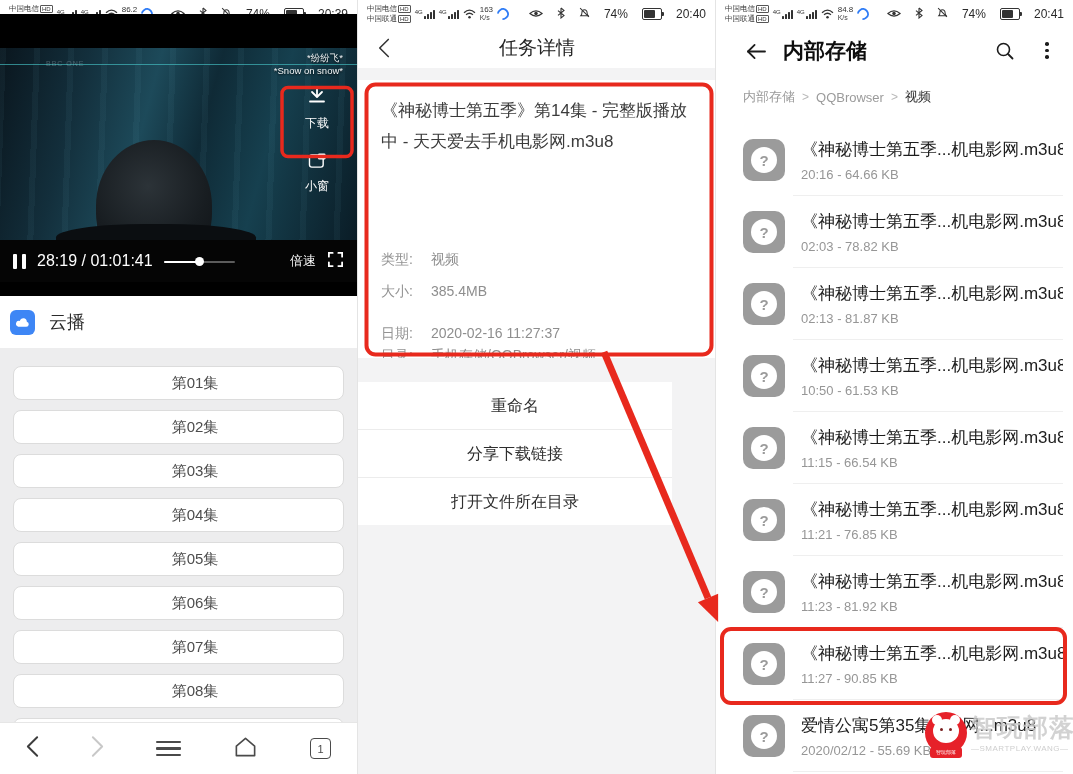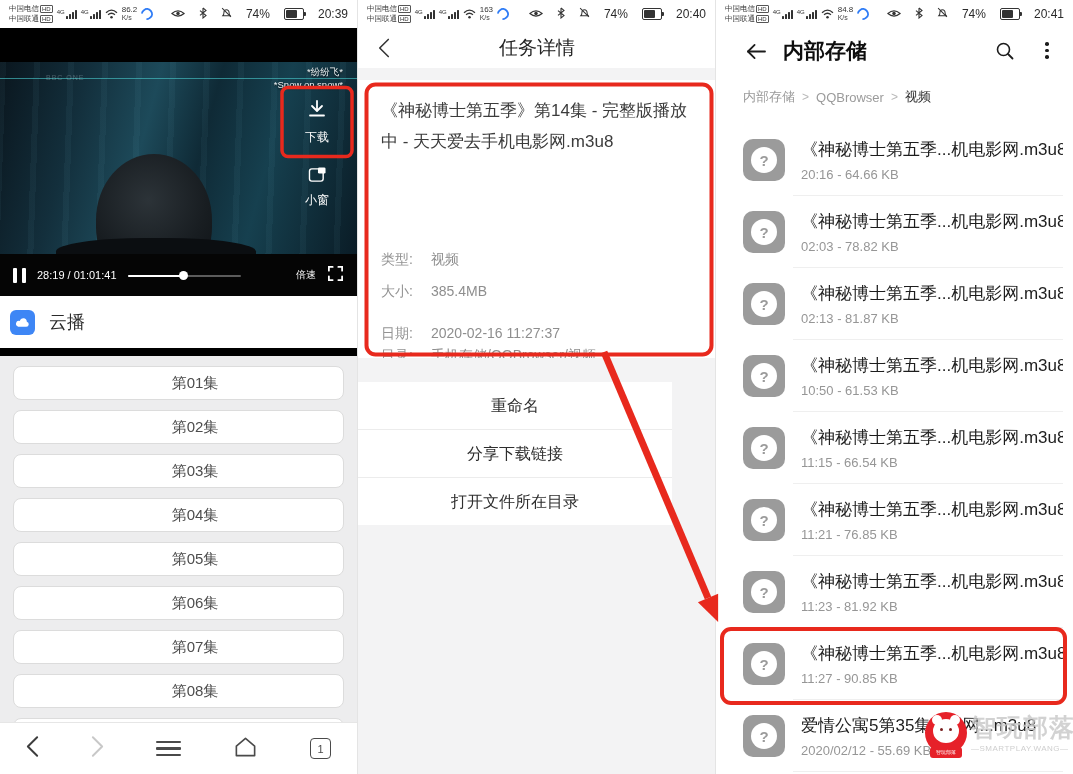--- a/index.html
+++ b/index.html
@@ -23,45 +23,45 @@
   .b1{height:3px;} .b2{height:5px;} .b3{height:7px;} .b4{height:9px;}
   .speed{font-size:8px;line-height:8px;color:#333;text-align:left;}
   .speed .u{font-size:7px;color:#444;}
   .sync{width:8px;height:8px;border:2px solid #2f7cf6;border-radius:50%;border-left-color:transparent;transform:rotate(-40deg);}
   .sb-r{display:flex;align-items:center;gap:14px;font-size:12px;color:#2b2b2b;}
   .batt{width:16px;height:8px;border:1px solid #333;border-radius:2px;position:relative;padding:1px;box-sizing:content-box;}
   .batt b{display:block;height:100%;width:70%;background:#333;border-radius:1px;}
   .batt:after{content:"";position:absolute;right:-3px;top:2.5px;width:2px;height:4px;background:#333;border-radius:0 1px 1px 0;}
 
   
-  #player{position:absolute;top:28px;left:0;width:357px;height:328px;background:#000;padding-left:40px;}
+  #player{position:absolute;top:14px;left:0;width:357px;height:328px;background:#000;padding-left:40px;}
   #scene{position:absolute;top:34px;left:0;width:357px;height:192px;overflow:hidden;
     background:linear-gradient(105deg,#0a161e 0%,#132f3c 22%,#1d4a5a 40%,#0f2a36 55%,#16404f 72%,#0a1c26 100%);}
   #scene .streaks{position:absolute;inset:0;opacity:.35;
     background:repeating-linear-gradient(92deg,rgba(120,190,210,.16) 0 6px,rgba(0,0,0,0) 6px 34px);}
   #scanline{position:absolute;top:16px;left:0;width:100%;height:1px;background:#45c2c4;opacity:.65;}
   .chan-wm{position:absolute;top:12px;left:46px;color:#cfe6ee;opacity:.28;font-size:7px;letter-spacing:1px;}
   .lyrics{position:absolute;top:3px;right:14px;text-align:right;color:#f0f4f6;font-size:9.5px;line-height:13px;text-shadow:0 1px 2px rgba(0,0,0,.8);}
   .netspeed{position:absolute;top:118px;left:163px;color:rgba(255,255,255,.85);font-size:12px;}
   #head{position:absolute;top:92px;left:96px;width:116px;height:132px;border-radius:52% 52% 46% 46%;
     background:radial-gradient(circle at 45% 35%,#2c3338 0%,#181d21 55%,#0c0f12 100%);}
   #body{position:absolute;top:176px;left:56px;width:200px;height:30px;border-radius:45% 45% 0 0;background:#0b0e11;}
   .vside-btn{position:absolute;left:293px;width:48px;display:flex;flex-direction:column;align-items:center;gap:5px;}
   .vside-btn .lbl{color:#fff;font-size:12px;}
   #dl-btn{top:70px;} #pip-btn{top:138px;}
   #vctrl{position:absolute;top:226px;left:0;width:357px;height:42px;background:#050505;display:flex;
     align-items:center;gap:11px;padding:0 13px;box-sizing:border-box;}
   .pause{display:flex;gap:5px;}
   .pause i{display:block;width:4px;height:15px;background:#fff;border-radius:1px;}
-  .ptime{color:#fff;font-size:11px;white-space:nowrap;}
+  .ptime{color:#fff;font-size:16px;white-space:nowrap;}
   .slider{flex:1;position:relative;height:10px;}
   .slider .track{position:absolute;top:4.5px;left:0;right:0;height:2px;background:rgba(255,255,255,.35);border-radius:1px;}
   .slider .played{position:absolute;top:4.5px;left:0;width:49%;height:2px;background:#fff;border-radius:1px;}
   .slider .dot{position:absolute;top:1px;left:calc(49% - 4px);width:9px;height:9px;border-radius:50%;background:#fff;}
-  .speedbtn{color:#fff;font-size:10px;white-space:nowrap;margin-left:44px;}
+  .speedbtn{color:#fff;font-size:13px;white-space:nowrap;margin-left:44px;}
 
   
   #cloudrow{position:absolute;top:296px;left:0;width:357px;height:52px;background:#fff;display:flex;align-items:center;padding:0 10px;box-sizing:border-box;gap:14px;}
   #cloudicon{width:25px;height:25px;border-radius:6px;background:#3e86f5;display:flex;align-items:center;justify-content:center;}
   #cloudlbl{font-size:18px;color:#2a2a2a;}
   #eplist{position:absolute;top:348px;left:0;width:357px;height:374px;overflow:hidden;padding-top:18px;box-sizing:border-box;}
   .ep{height:32px;line-height:32px;margin:0 13px 10px 13px;background:#fff;border:1px solid #dcdcdc;border-radius:8px;
       text-align:center;font-size:15px;color:#4c4c4c;padding-left:33px;}
   #lnav{position:absolute;bottom:0;left:0;width:357px;height:52px;background:#fff;border-top:1px solid #e6e6e6;
       display:flex;align-items:center;justify-content:space-around;z-index:5;box-sizing:border-box;}

